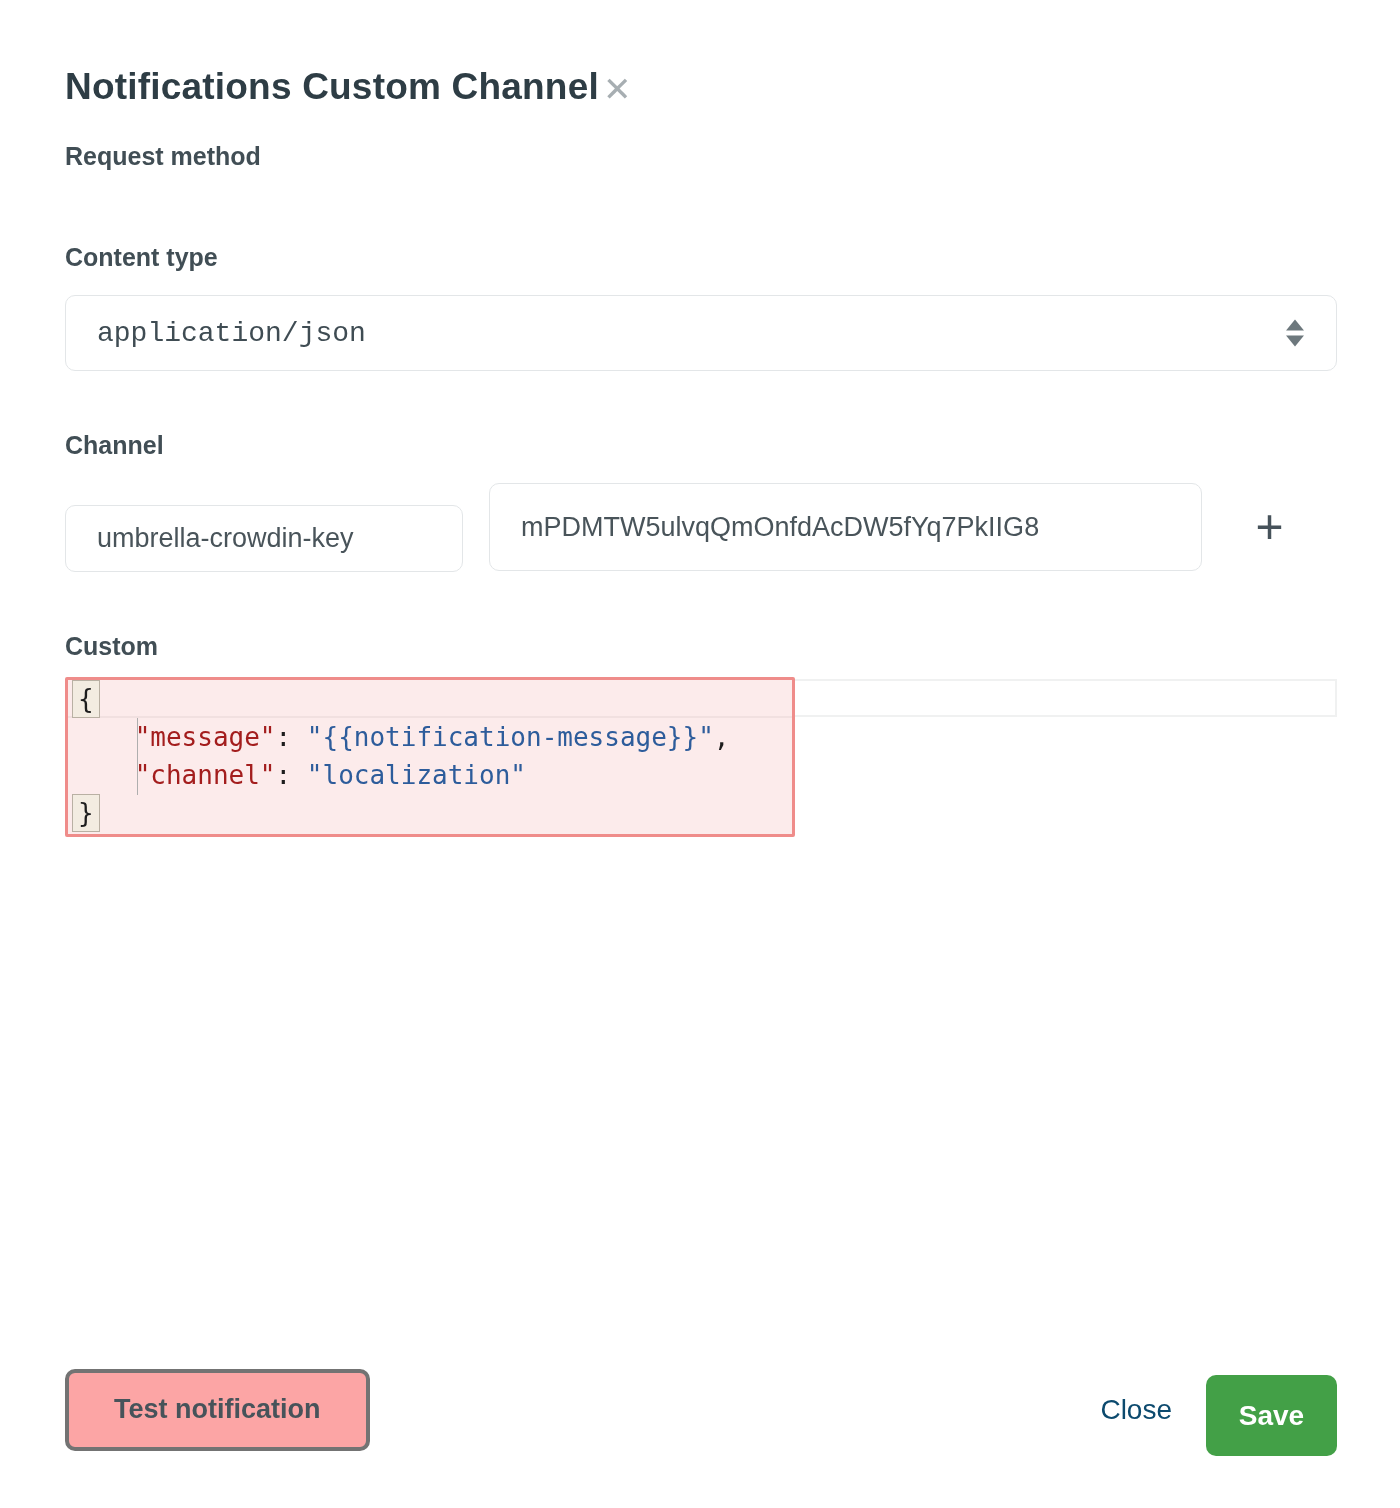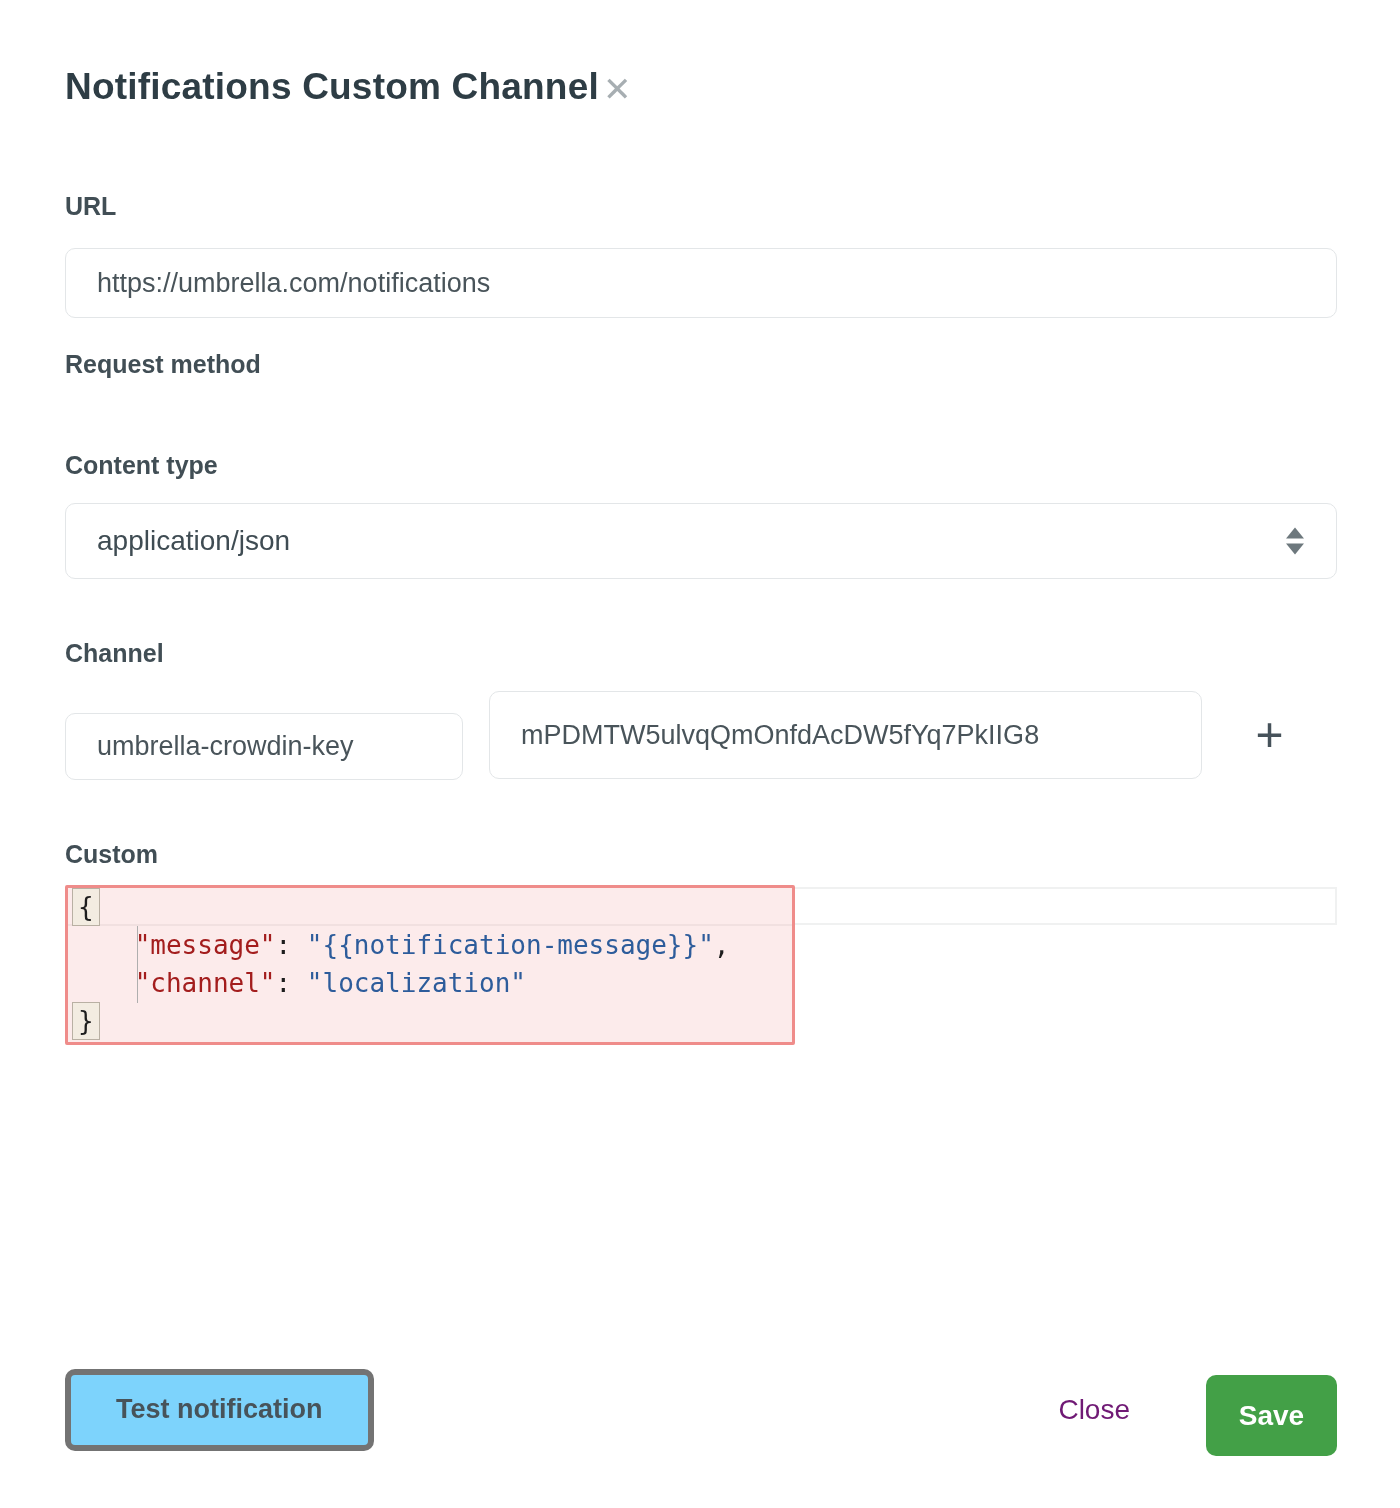--- a/index.html
+++ b/index.html
@@ -27,21 +27,21 @@
 
   
   .two-col { margin-top: 32px; display: flex; gap: 49px; flex-direction: column; }
   .col { flex: 1; }
   .col .field-label { margin-bottom: 23px; }
   .select-box {
     position: relative; height: 76px; border-radius: 10px; display: flex; align-items: center;
     padding: 0 70px 0 31px; font-size: 28px; cursor: pointer;
   }
   .select-box.disabled { background: #ebedee; border: 1px solid #e2e4e5; color: #90999e; cursor: default; }
-  .select-box.enabled { background: #ffffff; border: 1px solid #e3e6e8; color: #3f4c53; }
+  .select-box.enabled { background: #ffffff; border: 1px solid #e3e6e8; color: #3f4c53; font-family: Liberation Mono, monospace; }
   .select-arrows { position: absolute; right: 32px; top: 50%; transform: translateY(-50%); display: flex; flex-direction: column; gap: 5px; }
   .select-arrows .up { width: 0; height: 0; border-left: 9px solid transparent; border-right: 9px solid transparent; border-bottom: 11px solid #6d787d; }
   .select-arrows .down { width: 0; height: 0; border-left: 9px solid transparent; border-right: 9px solid transparent; border-top: 11px solid #6d787d; }
 
   
   .section-headers { margin-top: 60px; }
   .section-headers .field-label { margin-bottom: 22px; }
   .headers-row { display: flex; align-items: center; }
   .header-key { width: 398px; height: 67px; flex: none; margin-top: 23px; }
   .header-value { width: 713px; height: 88px; flex: none; margin-left: 26px; }
@@ -75,46 +75,42 @@
   }
   .code .key { color: #a31d1d; }
   .code .val { color: #2d5c9b; }
   .code .plain { color: #1d1d1d; }
   .indent-guide { position: absolute; left: 69px; top: 38px; height: 77px; width: 0; border-left: 1px solid #aeaeae; z-index: 4; }
 
   
   .footer { position: absolute; left: 65px; right: 63px; top: 1363px; display: flex; align-items: center; }
   .btn { font-family: "Liberation Sans", "DejaVu Sans", sans-serif; cursor: pointer; }
   .btn-test {
-    height: 82px; padding: 0 45px; background: #7dd3fc; border: 6px solid #737373;
+    height: 82px; padding: 0 45px; background: #fca5a5; border: 4px solid #737373;
     border-radius: 10px; font-size: 27px; font-weight: 600; color: #47535a;
   }
   .footer-right { margin-left: auto; display: flex; align-items: center; }
-  .btn-close-text { background: none; border: none; font-size: 28px; color: #701a75; margin-right: 76px; font-weight: 400; }
+  .btn-close-text { background: none; border: none; font-size: 28px; color: #0c4a6e; margin-right: 34px; font-weight: 400; }
   .btn-save {
     width: 131px; height: 81px; background: #43a047; border: none; border-radius: 10px;
     font-size: 28px; font-weight: 600; color: #ffffff; margin-top: 12px;
   }
 </style>
 </head>
 <body>
 
 <div class="modal">
 
   <div class="title-row">
     <h1 class="title">Notifications Custom Channel</h1>
     <button class="close-btn">
       <span class="x">✕</span>
     </button>
   </div>
 
-  <div class="section-url">
-    <label class="field-label">URL</label>
-    <input class="text-input" type="text" value="https://umbrella.com/notifications" style="">
-  </div>
 
   <div class="two-col">
     <div class="col">
       <label class="field-label">Request method</label>
     </div>
     <div class="col">
       <label class="field-label">Content type</label>
       <div class="select-box enabled">
         <span>application/json</span>
         <span class="select-arrows">

